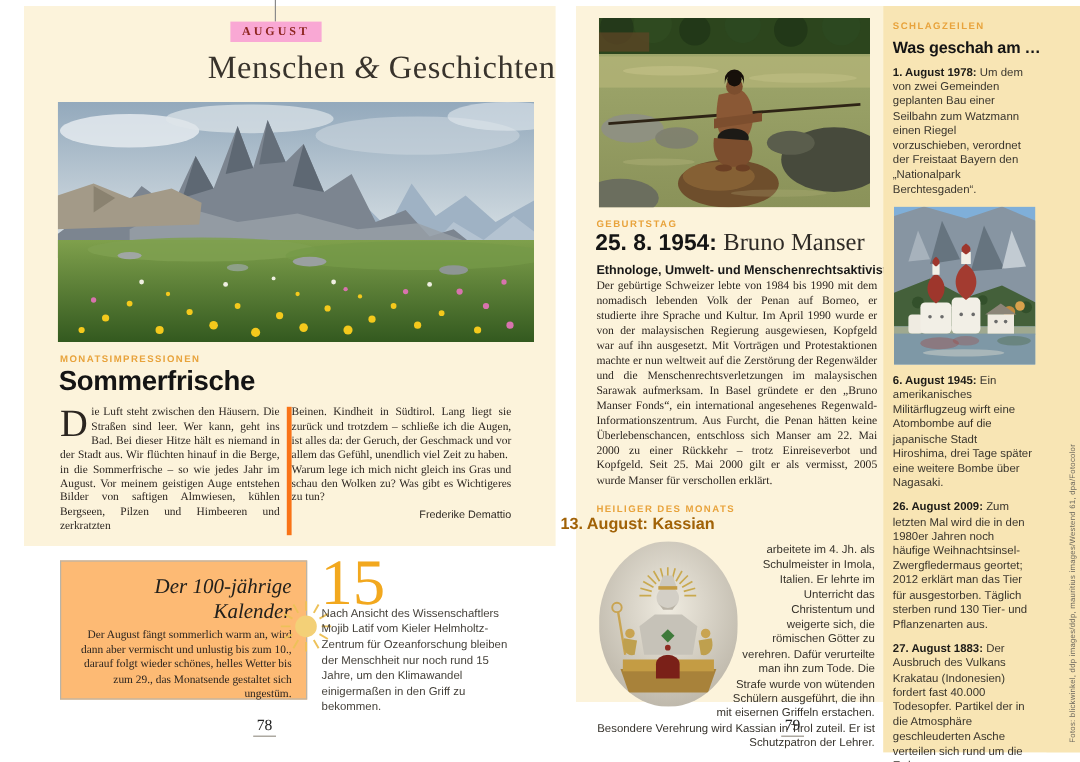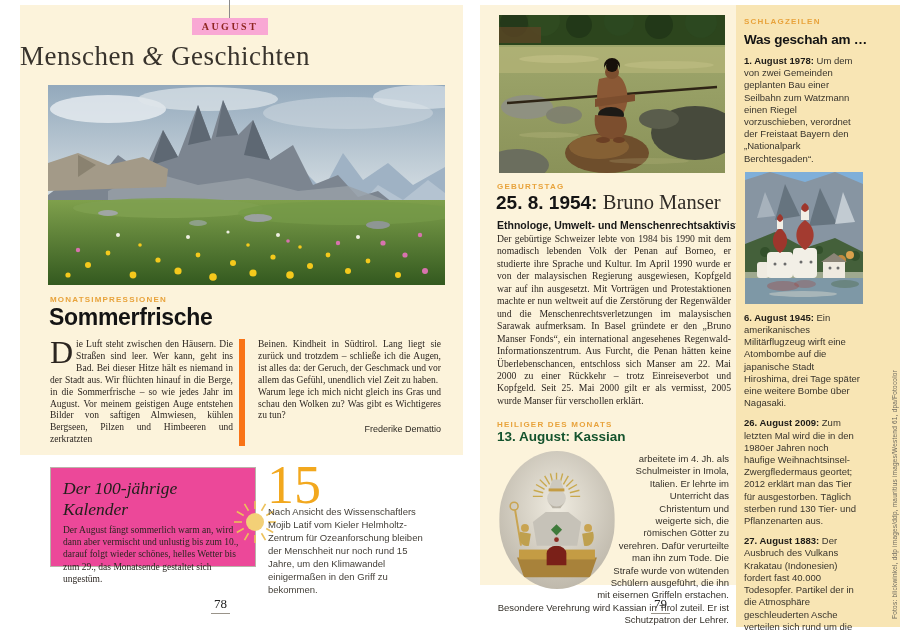--- a/index.html
+++ b/index.html
@@ -12,39 +12,39 @@
   #page-right{position:absolute;left:480px;top:5px;width:256px;height:580px;background:#FCF3DB;}
   #right-margin{position:absolute;left:872px;top:5px;width:28px;height:622px;background:#FCF3DB;}
   #sidebar{position:absolute;left:736px;top:5px;width:165px;height:622px;background:#F8E5B4;
            box-sizing:border-box;padding:12px 10px 0 8px;}
 
   
   .tab-marker{position:absolute;left:209px;top:-5px;width:1px;height:18px;background:#8a8a8a;}
   .month-tab{position:absolute;left:172px;top:13px;width:76px;height:17px;background:#f9a8d4;
              color:#8E2620;font-family:"Liberation Serif",serif;font-weight:bold;font-size:10px;
              letter-spacing:2.5px;text-align:center;line-height:17px;}
-  .main-title{position:absolute;left:0;top:36px;width:443px;text-align:left;
+  .main-title{position:absolute;left:0;top:36px;width:443px;text-align:right;
               font-family:"Liberation Serif",serif;font-size:27px;color:#38332c;letter-spacing:0.5px;}
   .main-title .amp{font-style:italic;font-family:"Liberation Serif",serif;}
   .photo-frame{position:absolute;overflow:hidden;}
   #alpine-photo{left:28px;top:80px;width:397px;height:200px;}
   .gold-label{font-size:8px;font-weight:bold;letter-spacing:1.2px;color:#E8A33C;}
   #imp-label{position:absolute;left:30px;top:290px;}
   #somm-head{position:absolute;left:29px;top:299px;font-size:23px;font-weight:bold;color:#141414;letter-spacing:-0.3px;text-align:right;}
   #somm-cols{position:absolute;left:30px;top:334px;width:393px;display:flex;}
   .col{width:183px;font-family:"Liberation Serif",serif;font-size:9.5px;line-height:11.9px;
        color:#2B2520;text-align:justify;}
-  .col2{border-left:6px solid #f97316;padding-left:13px;margin-left:6px;}
+  .col2{border-left:4px solid #f97316;margin-left:6px;}
   .dropcap{float:left;font-family:"Liberation Serif",serif;font-size:32px;line-height:25px;
            padding:1px 3px 0 0;color:#2B2520;}
   .author{margin-top:2px;text-align:right;font-family:"Liberation Sans",sans-serif;
           font-size:9px;color:#2e2a24;}
 
-  #kal-box{position:absolute;left:50px;top:467px;width:206px;height:100px;background:#ec4899;
-           border:1px solid #b9b4a8;box-sizing:border-box;padding:10px 12px;}
+  #kal-box{position:absolute;left:50px;top:467px;width:206px;height:116px;background:#fdba74;
+           border:1px solid #b9b4a8;box-sizing:border-box;padding:10px 12px;text-align:right;}
   #kal-title{font-family:"Liberation Serif",serif;font-style:italic;font-size:17.5px;color:#22201c;}
   #kal-text{margin-top:4px;font-family:"Liberation Serif",serif;font-size:9.5px;line-height:12.2px;color:#2B2520;}
   #sun-icon{position:absolute;left:232px;top:496px;width:46px;height:52px;}
   #big-number{position:absolute;left:267px;top:458px;font-family:"Liberation Serif",serif;
               font-size:54px;line-height:1;color:#F2A81E;}
   #number-note{position:absolute;left:268px;top:505px;width:168px;font-size:9.5px;line-height:13px;color:#45413a;}
   .page-num{position:absolute;top:596px;font-family:"Liberation Serif",serif;font-size:13px;color:#222;
             border-bottom:1px solid #9a948a;padding:0 3px 1px;}
   #pn-left{left:211px;}
   #pn-right{left:651px;}
@@ -52,21 +52,21 @@
   
   #manser-photo{left:499px;top:15px;width:226px;height:158px;}
   #geb-label{position:absolute;left:497px;top:182px;}
   #geb-head{position:absolute;left:496px;top:191px;width:240px;white-space:nowrap;}
   #geb-head .date{font-size:19px;font-weight:bold;color:#141414;text-align:right;}
   #geb-head .name{font-family:"Liberation Serif",serif;font-size:20.5px;color:#2f2b26;}
   #geb-sub{position:absolute;left:497px;top:219px;font-size:10.5px;font-weight:bold;color:#181818;}
   #geb-body{position:absolute;left:497px;top:233px;width:234px;font-family:"Liberation Serif",serif;
             font-size:9.7px;line-height:12.45px;color:#2B2520;text-align:justify;}
   #heil-label{position:absolute;left:497px;top:420px;}
-  #kas-head{position:absolute;left:497px;top:429px;font-size:13.5px;font-weight:bold;color:#14532d;}
+  #kas-head{position:absolute;left:467px;top:429px;font-size:13.5px;font-weight:bold;color:#a16207;}
   #kas-block{position:absolute;left:497px;top:449px;width:232px;}
   #kassian-photo{float:left;width:116px;height:138px;border-radius:50%;overflow:hidden;
                  shape-outside:ellipse(50% 50% at 50% 50%);margin:2px 6px 2px 2px;}
   #kas-text{font-size:9.5px;line-height:12.4px;color:#35312a;text-align:right;padding-top:4px;}
 
   
   #sb-label{display:block;}
   #sb-head{margin-top:6px;font-size:13.5px;font-weight:bold;color:#141414;letter-spacing:-0.2px;}
   .sb-entry{margin-top:8px;width:118px;font-size:9.5px;line-height:12.2px;color:#38342c;}
   .sb-entry b{color:#1d1b17;}

